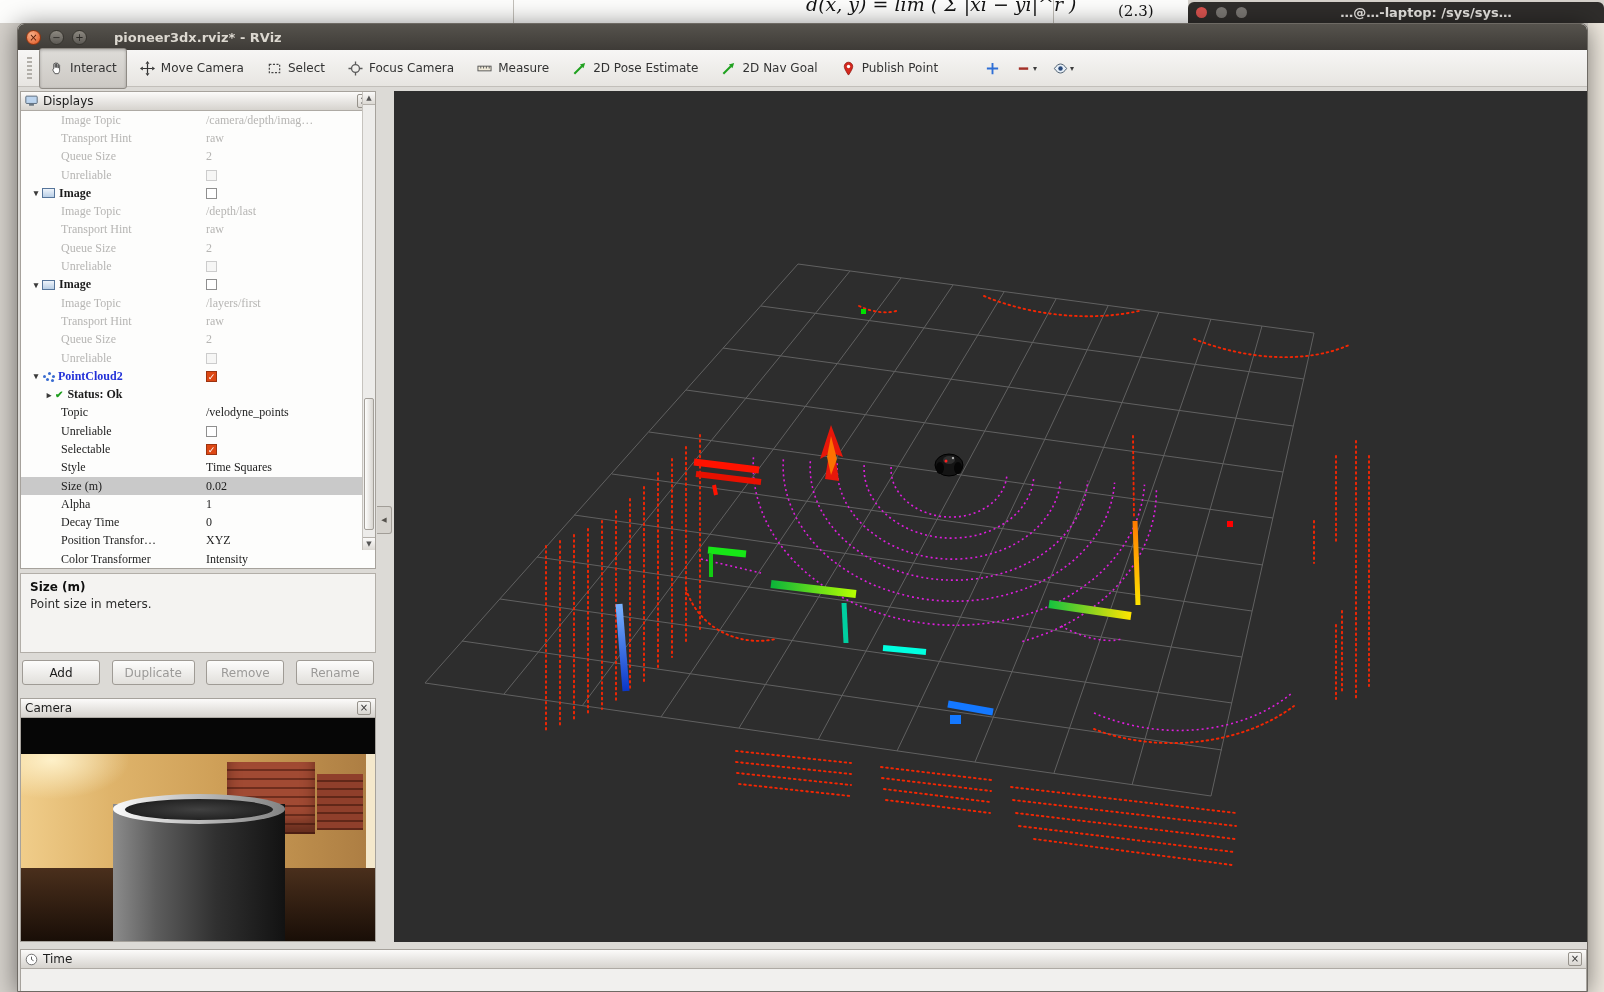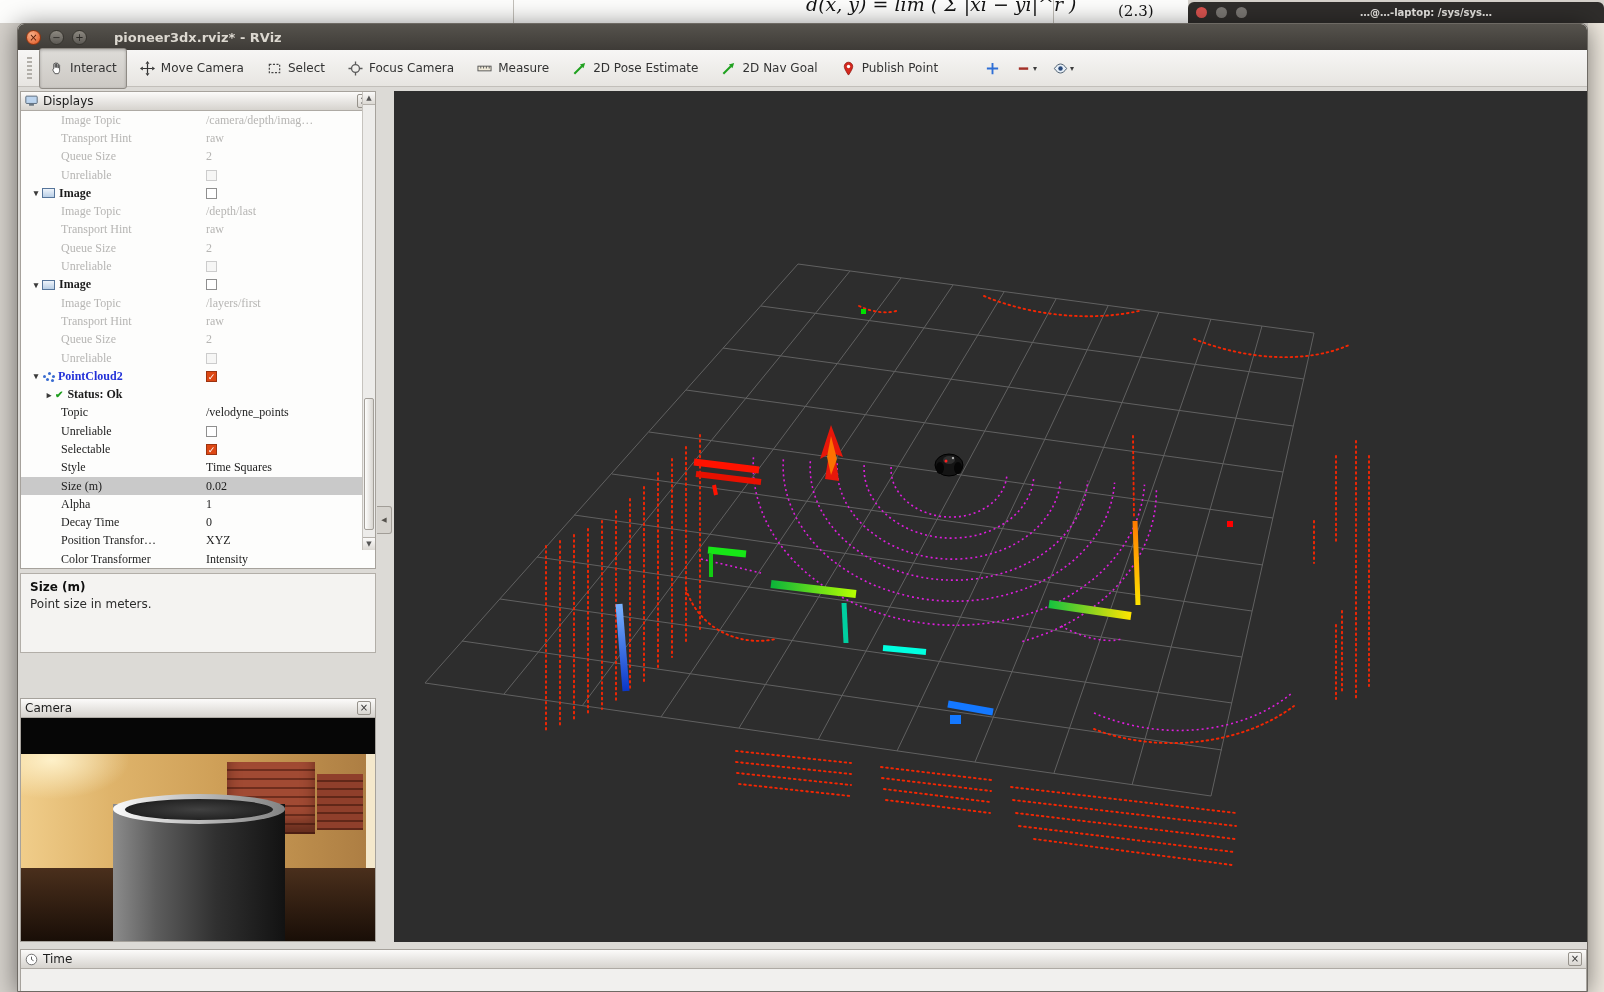--- a/index.html
+++ b/index.html
@@ -10,21 +10,21 @@
   .bg-doc{position:absolute;left:0;top:0;width:1188px;height:23px;background:#fdfdfc;}
   .bg-line{position:absolute;top:0;width:1px;height:23px;background:#c3c0ba;}
   .bg-formula{position:absolute;left:806px;top:-7px;font-family:"DejaVu Serif","Liberation Serif",serif;
     font-style:italic;font-size:19px;color:#141414;white-space:nowrap;}
   .bg-eqno{position:absolute;left:1118px;top:2px;font-family:"DejaVu Serif","Liberation Serif",serif;
     font-size:15px;color:#141414;}
   .bg-right-strip{position:absolute;left:1588px;top:23px;width:16px;height:969px;background:#efe9df;}
   .term-bar{position:absolute;left:1188px;top:2px;width:416px;height:21px;background:#2f2d2b;
     border-radius:6px 6px 0 0;display:flex;align-items:center;padding:0 8px;gap:9px;}
   .term-dot{width:11px;height:11px;border-radius:50%;}
-  .term-title{color:#e8e6e2;font-size:10px;font-weight:bold;margin:0 auto;white-space:nowrap;overflow:hidden;}
+  .term-title{color:#e8e6e2;font-size:13px;font-weight:bold;margin:0 auto;white-space:nowrap;overflow:hidden;}
 
   
   .rviz{position:absolute;left:17px;top:23px;width:1571px;height:969px;background:#dcdad6;
     border:1px solid #6e6a64;border-radius:7px 7px 0 0;box-shadow:0 3px 26px rgba(0,0,0,.5);overflow:hidden;}
 
   .titlebar{position:absolute;left:0;top:0;right:0;height:26px;
     background:linear-gradient(#56534d,#3e3b37);display:flex;align-items:center;padding-left:8px;gap:8px;
     border-radius:6px 6px 0 0;}
   .wbtn{width:15px;height:15px;border-radius:50%;font-size:10px;line-height:13px;text-align:center;flex:none;}
   .wbtn.close{background:radial-gradient(circle at 35% 30%,#f8b089,#e0531e);border:1px solid #8f3510;color:#551a06;}
@@ -456,20 +456,26 @@
       <div class="sb-thumb"></div>
       <div class="sb-btn bottom">▼</div>
     </div>
   </div>
 
   <div class="panel" id="helpbox">
     <div class="h-title">Size (m)</div>
     <div>Point size in meters.</div>
   </div>
 
+  <div id="actions">
+      <div class="btn">Add</div>
+      <div class="btn disabled">Duplicate</div>
+      <div class="btn disabled">Remove</div>
+      <div class="btn disabled">Rename</div>
+    </div>
 
   <div class="panel" id="camera">
     <div class="panel-header">
       <span>Camera</span>
       <span class="panel-close">×</span>
     </div>
     <div class="cam">
       <div class="cam-wall"></div>
       <div class="cam-glow"></div>
       <div class="cam-brick"></div>

